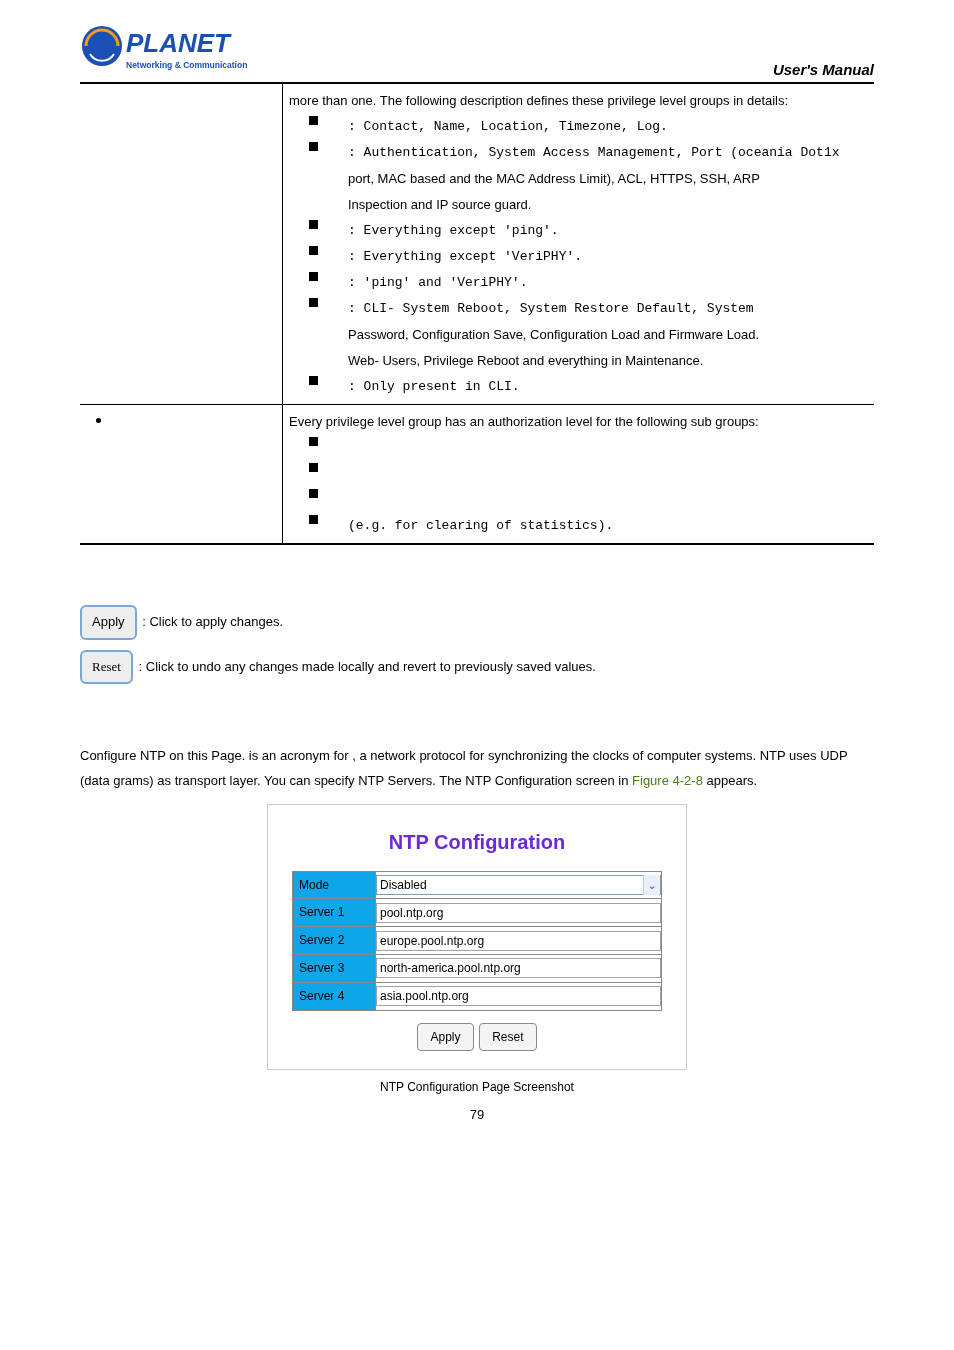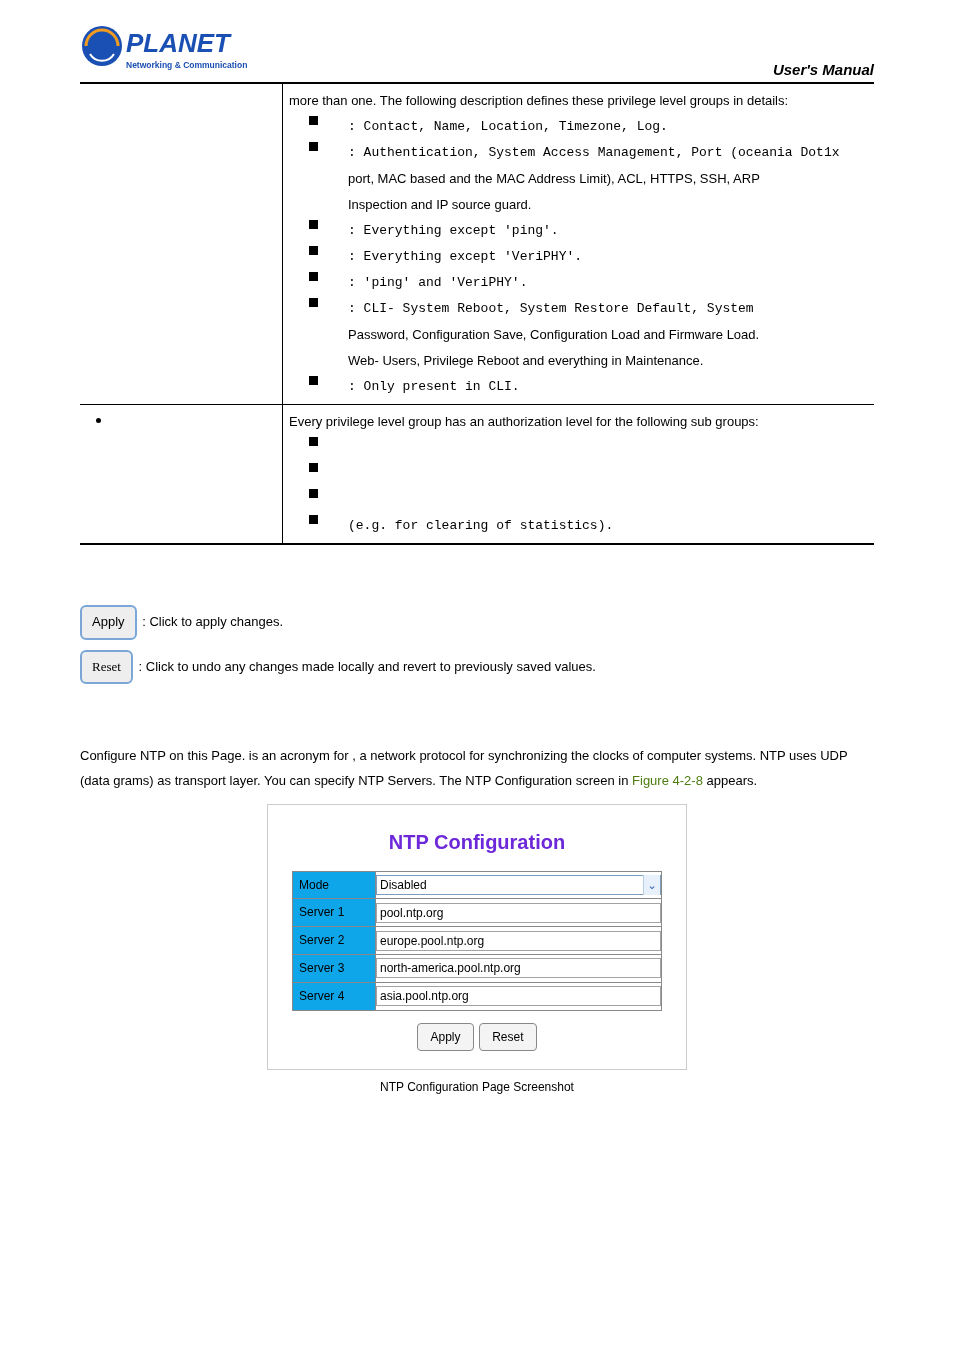--- a/index.html
+++ b/index.html
@@ -326,15 +326,16 @@
         </tr>
       </tbody>
         </table>
       <div class="panel-buttons">
         <span class="panel-btn">Apply</span>
         <span class="panel-btn">Reset</span>
       </div>
     </div>
 
     <div class="caption"> NTP Configuration Page Screenshot</div>
+    <div class="page-num">79</div>
   </div>
 
 </div>
 
 </body></html>

